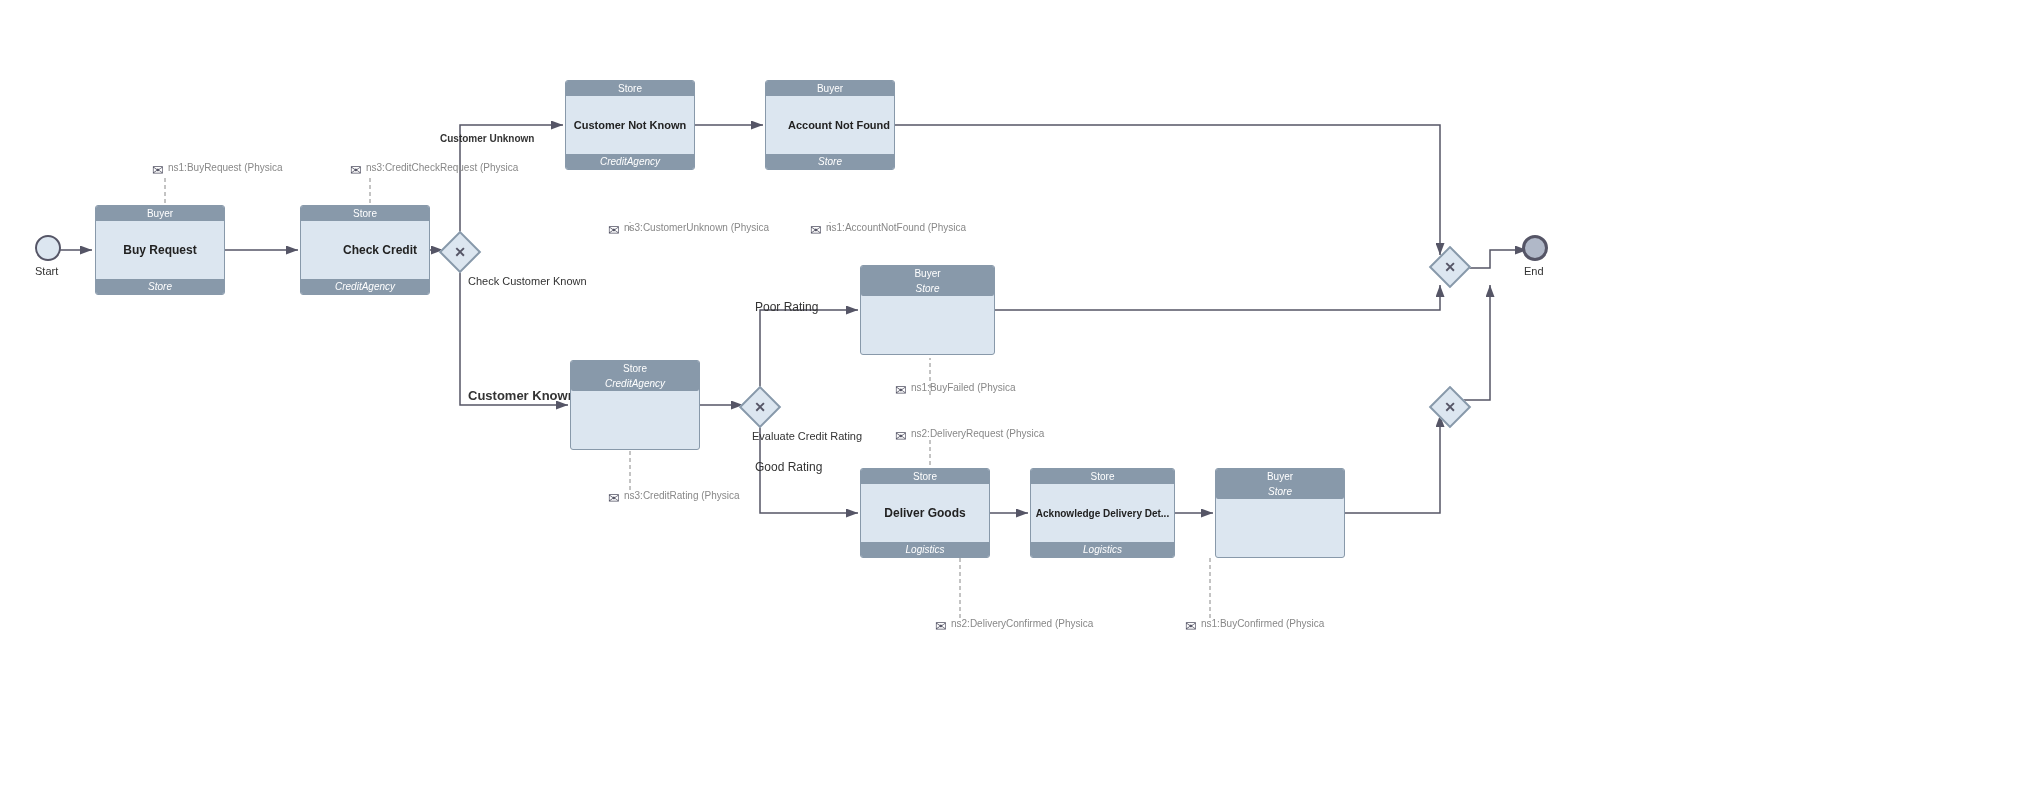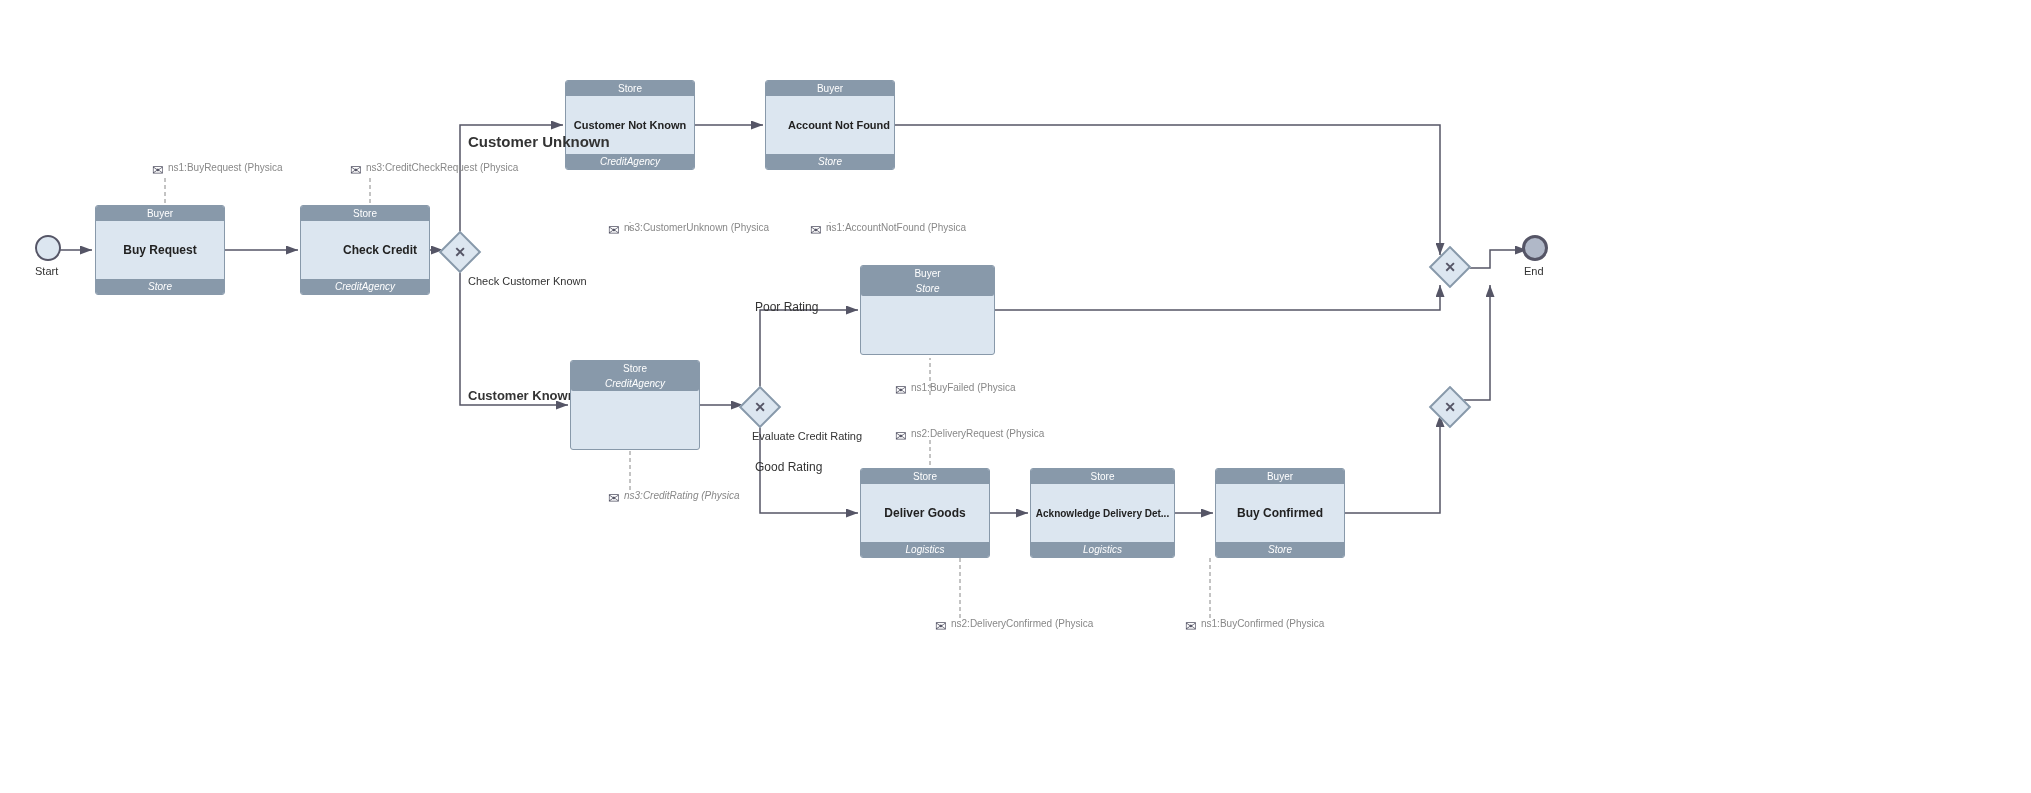--- a/index.html
+++ b/index.html
@@ -207,21 +207,21 @@
     <div class="node-body" style="flex:1; font-size:11px;">Customer Not Known</div>
     <div class="node-footer">CreditAgency</div>
   </div>
 
   <div class="node" style="left:765px; top:80px; width:130px; height:90px; display:flex; flex-direction:column;">
     <div class="node-header">Buyer</div>
     <div class="node-body" style="flex:1; font-size:11px;margin-left:18px;">Account Not Found</div>
     <div class="node-footer">Store</div>
   </div>
 
-  <div class="label" style="left:468px; top:133px; font-size:15px; font-weight:bold;">Customer Unknown</div>
+  <div class="label" style="left:440px; top:133px; font-size:10px; font-weight:bold;">Customer Unknown</div>
 
   <div class="label" style="left:468px; top:388px; font-size:13px; font-weight:bold;">Customer Known</div>
 
   <div class="node" style="left:570px; top:360px; width:130px; height:90px; display:flex; flex-direction:column;">
     <div class="node-header">Store</div>
     <div class="node-footer">CreditAgency</div>
   </div>
 
   <div class="diamond" style="left:745px; top:392px;"></div>
   <div class="diamond-x" style="left:745px; top:392px;">✕</div>
@@ -243,21 +243,20 @@
   </div>
 
   <div class="node" style="left:1030px; top:468px; width:145px; height:90px; display:flex; flex-direction:column;">
     <div class="node-header">Store</div>
     <div class="node-body" style="flex:1; font-size:10px;">Acknowledge Delivery Det...</div>
     <div class="node-footer">Logistics</div>
   </div>
 
   <div class="node" style="left:1215px; top:468px; width:130px; height:90px; display:flex; flex-direction:column;">
     <div class="node-header">Buyer</div>
-    <div class="node-body" style="flex:1;">Buy Confirmed</div>
     <div class="node-footer">Store</div>
   </div>
 
   <div class="diamond" style="left:1435px; top:252px;"></div>
   <div class="diamond-x" style="left:1435px; top:252px;">✕</div>
 
   <div class="diamond" style="left:1435px; top:392px;"></div>
   <div class="diamond-x" style="left:1435px; top:392px;">✕</div>
 
   <div class="msg-icon" style="left:152px; top:162px;">✉</div>
@@ -272,21 +271,21 @@
   <div class="msg-icon" style="left:810px; top:222px;">✉</div>
   <div class="arrow-label" style="left:826px; top:222px;">ns1:AccountNotFound (Physica</div>
 
   <div class="msg-icon" style="left:895px; top:382px;">✉</div>
   <div class="arrow-label" style="left:911px; top:382px;">ns1:BuyFailed (Physica</div>
 
   <div class="msg-icon" style="left:895px; top:428px;">✉</div>
   <div class="arrow-label" style="left:911px; top:428px;">ns2:DeliveryRequest (Physica</div>
 
   <div class="msg-icon" style="left:608px; top:490px;">✉</div>
-  <div class="arrow-label" style="left:624px; top:490px;font-style:italic;">ns3:CreditRating (Physica</div>
+  <div class="arrow-label" style="left:624px; top:490px;">ns3:CreditRating (Physica</div>
 
   <div class="msg-icon" style="left:935px; top:618px;">✉</div>
   <div class="arrow-label" style="left:951px; top:618px;">ns2:DeliveryConfirmed (Physica</div>
 
   <div class="msg-icon" style="left:1185px; top:618px;">✉</div>
   <div class="arrow-label" style="left:1201px; top:618px;">ns1:BuyConfirmed (Physica</div>
 
 </div>
 
 </body></html>

